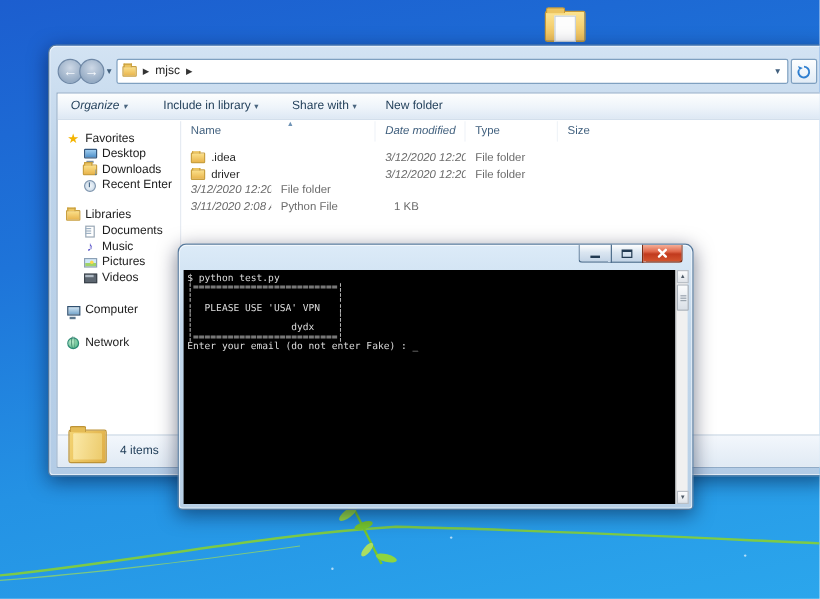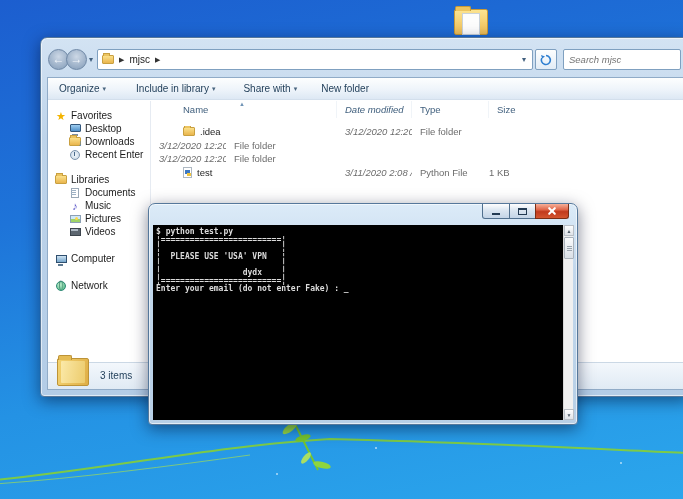--- a/index.html
+++ b/index.html
@@ -74,27 +74,27 @@
   .ic-film::after { content:""; position:absolute; left:2px; top:3px; width:7px; height:2px; background:#aeb9c4; }
   .ic-computer { width:11px; height:8px; border:1px solid #2f4f6f; background:linear-gradient(#cfe3f2,#76a6cc); }
   .ic-computer::after { content:""; position:absolute; left:3px; bottom:-1px; width:5px; height:2px; background:#5d788f; }
   .ic-globe { width:10px; height:10px; border-radius:50%; border:1px solid #2c8a74; background:radial-gradient(circle at 35% 35%,#bdeccc,#45b07e); }
   .ic-globe::after { content:""; position:absolute; left:4px; top:0; width:2px; height:10px; border-left:1px solid rgba(20,90,70,.55); border-right:1px solid rgba(20,90,70,.35); border-radius:50%; }
   
   .filelist { flex:1 1 auto; position:relative; font-size:9.5px; }
   .lheader { display:flex; height:17px; align-items:center; color:#41607e; position:relative; }
   .lheader .hc { padding-left:8px; border-right:1px solid #f0f4f8; height:100%; display:flex; align-items:center; }
   .sort-caret { position:absolute; left:88px; top:0; font-size:6px; color:#6f93b5; }
-  .col-name { width:162px;margin-left:24px; } .col-date { width:75px;font-style:italic; } .col-type { width:77px; } .col-size { width:72px; }
+  .col-name { width:162px; } .col-date { width:75px;font-style:italic; } .col-type { width:77px; } .col-size { width:72px; }
   .rows { margin-top:7px; }
   .frow { display:flex; height:13.5px; align-items:center; }
   .frow .cell { padding-left:8px; overflow:hidden; white-space:nowrap; }
   .frow .name { color:#1f1f1f; display:flex; align-items:center; gap:5px; }
   .frow .meta { color:#6b6b6b; }
-  .frow .size { text-align:left; padding-right:26px; padding-left:0; }
+  .frow .size { text-align:right; padding-right:26px; padding-left:0; }
   .file-python { width:9px; height:11px; background:#fff; border:1px solid #aeb8c2; position:relative; flex:0 0 auto; }
   .file-python::before { content:""; position:absolute; left:1px; top:2px; width:5px; height:4px; background:#3c77c2; }
   .file-python::after { content:""; position:absolute; left:3px; top:5px; width:4px; height:3px; background:#f0c43c; }
   
   .statusbar { position:absolute; left:0; right:0; bottom:0; height:27px;
     background:linear-gradient(#f3f7fc,#e0eaf4); border-top:1px solid #cbd8e5;
     font-size:10px; color:#1e3c57; }
   .statusbar .big-folder { position:absolute; left:9px; top:-5px; width:32px; height:28px;
     background:linear-gradient(105deg,#f3d372,#dfae46); border:1px solid #bd9336; border-radius:2px; }
   .statusbar .big-folder::before { content:""; position:absolute; top:-4px; left:0; width:12px; height:4px;
@@ -117,21 +117,21 @@
   .capbtn.max { width:27px; }
   .capbtn.close { width:34px; border-radius:0 0 3px 0;
     background:linear-gradient(#f6b099,#e0674a 40%,#c13a1d 55%,#d4552f); border-color:#7c2d14; }
   .glyph-min { width:8px; height:2px; background:#223a52; margin-top:5px; }
   .glyph-max { width:9px; height:7px; border:1px solid #223a52; border-top:2px solid #223a52; background:transparent; }
   .glyph-x { position:relative; width:10px; height:10px; }
   .glyph-x::before,.glyph-x::after { content:""; position:absolute; left:0; top:4px; width:10px; height:2px; background:#fff; border-radius:1px; }
   .glyph-x::before { transform:rotate(45deg); } .glyph-x::after { transform:rotate(-45deg); }
   .console { position:absolute; left:4px; top:21px; right:14px; bottom:4px; background:#000; overflow:hidden; }
   .console pre { margin:0; padding:3px 0 0 3px; font-family:"DejaVu Sans Mono",monospace;
-    font-size:8px; line-height:8.2px; font-weight:bold; color:#dcdcdc; }
+    font-size:8px; line-height:8.2px; font-weight:normal; color:#dcdcdc; }
   .vscroll { position:absolute; right:4px; top:21px; width:10px; bottom:4px; background:#f0f0f0; border-left:1px solid #d8d8d8; }
   .sarrow { position:absolute; left:0; width:10px; height:11px; background:linear-gradient(#fdfdfd,#dfe3e8);
     border:1px solid #b9bfc6; font-size:5px; color:#4e5a66; text-align:center; line-height:10px; }
   .sarrow.up { top:0; } .sarrow.down { bottom:0; }
   .sthumb { position:absolute; left:0; top:12px; width:10px; height:22px;
     background:linear-gradient(#fafbfc,#d9dfe6); border:1px solid #aab2bb; border-radius:1px; }
   .sthumb::after { content:""; position:absolute; left:2px; top:8px; width:5px; height:1px; background:#9aa4ae;
     box-shadow:0 2px 0 #9aa4ae, 0 4px 0 #9aa4ae; }
   .sparkle { position:absolute; width:2px; height:2px; border-radius:50%; background:rgba(255,255,255,.65); }
 </style>
@@ -170,29 +170,26 @@
       <span class="crumb-arrow">▶</span>
       <span class="spacer"></span>
       <span class="addr-caret">▾</span>
     </div>
     <div class="refresh-btn">
       <svg width="12" height="12" viewBox="0 0 12 12">
         <path d="M6,1.5 A4.5,4.5 0 1 1 1.8,4" fill="none" stroke="#2f7fd0" stroke-width="1.6"></path>
         <path d="M1,1 L2.2,4.4 L5,2.6 Z" fill="#2f7fd0"></path>
       </svg>
     </div>
-    <div class="search-box">
-      <input type="text" placeholder="Search mjsc" style="">
-    </div>
   </div>
 
   <div class="client">
 
     <div class="cmdbar">
-      <span class="titem" style="margin-left:11px;">
+      <span class="titem" style="margin-left:11px;font-style:italic;">
         <span>Organize</span>
         <span class="tcaret">▾</span>
       </span>
       <span class="titem" style="margin-left:30px;">
         <span>Include in library</span>
         <span class="tcaret">▾</span>
       </span>
       <span class="titem" style="margin-left:28px;">
         <span>Share with</span>
         <span class="tcaret">▾</span>
@@ -285,45 +282,45 @@
           <div class="frow">
             <span class="cell name col-name">
                 <span class="ic-folder"></span>
                 <span>.idea</span>
               </span>
             <span class="cell meta col-date">3/12/2020 12:20 PM</span>
             <span class="cell meta col-type">File folder</span>
             <span class="cell meta size col-size"></span>
           </div>
           <div class="frow">
+            <span class="cell name col-name">
+                <span class="ic-folder"></span>
+                <span>driver</span>
+              </span>
             <span class="cell meta col-date">3/12/2020 12:20 PM</span>
             <span class="cell meta col-type">File folder</span>
             <span class="cell meta size col-size"></span>
           </div>
           <div class="frow">
             <span class="cell meta col-date">3/12/2020 12:20 PM</span>
             <span class="cell meta col-type">File folder</span>
             <span class="cell meta size col-size"></span>
           </div>
           <div class="frow">
-            <span class="cell name col-name">
-                <span class="file-python"></span>
-                <span>test</span>
-              </span>
             <span class="cell meta col-date">3/11/2020 2:08 AM</span>
             <span class="cell meta col-type">Python File</span>
             <span class="cell meta size col-size">1 KB</span>
           </div>
         </div>
       </div>
     </div>
 
     <div class="statusbar">
       <span class="big-folder"></span>
-      <span class="count">3 items</span>
+      <span class="count">4 items</span>
     </div>
   </div>
 </div>
 
 <div class="win cmdwin">
   <div class="capbtns">
     <div class="capbtn min">
         <span class="glyph-min"></span>
       </div>
     <div class="capbtn max">

